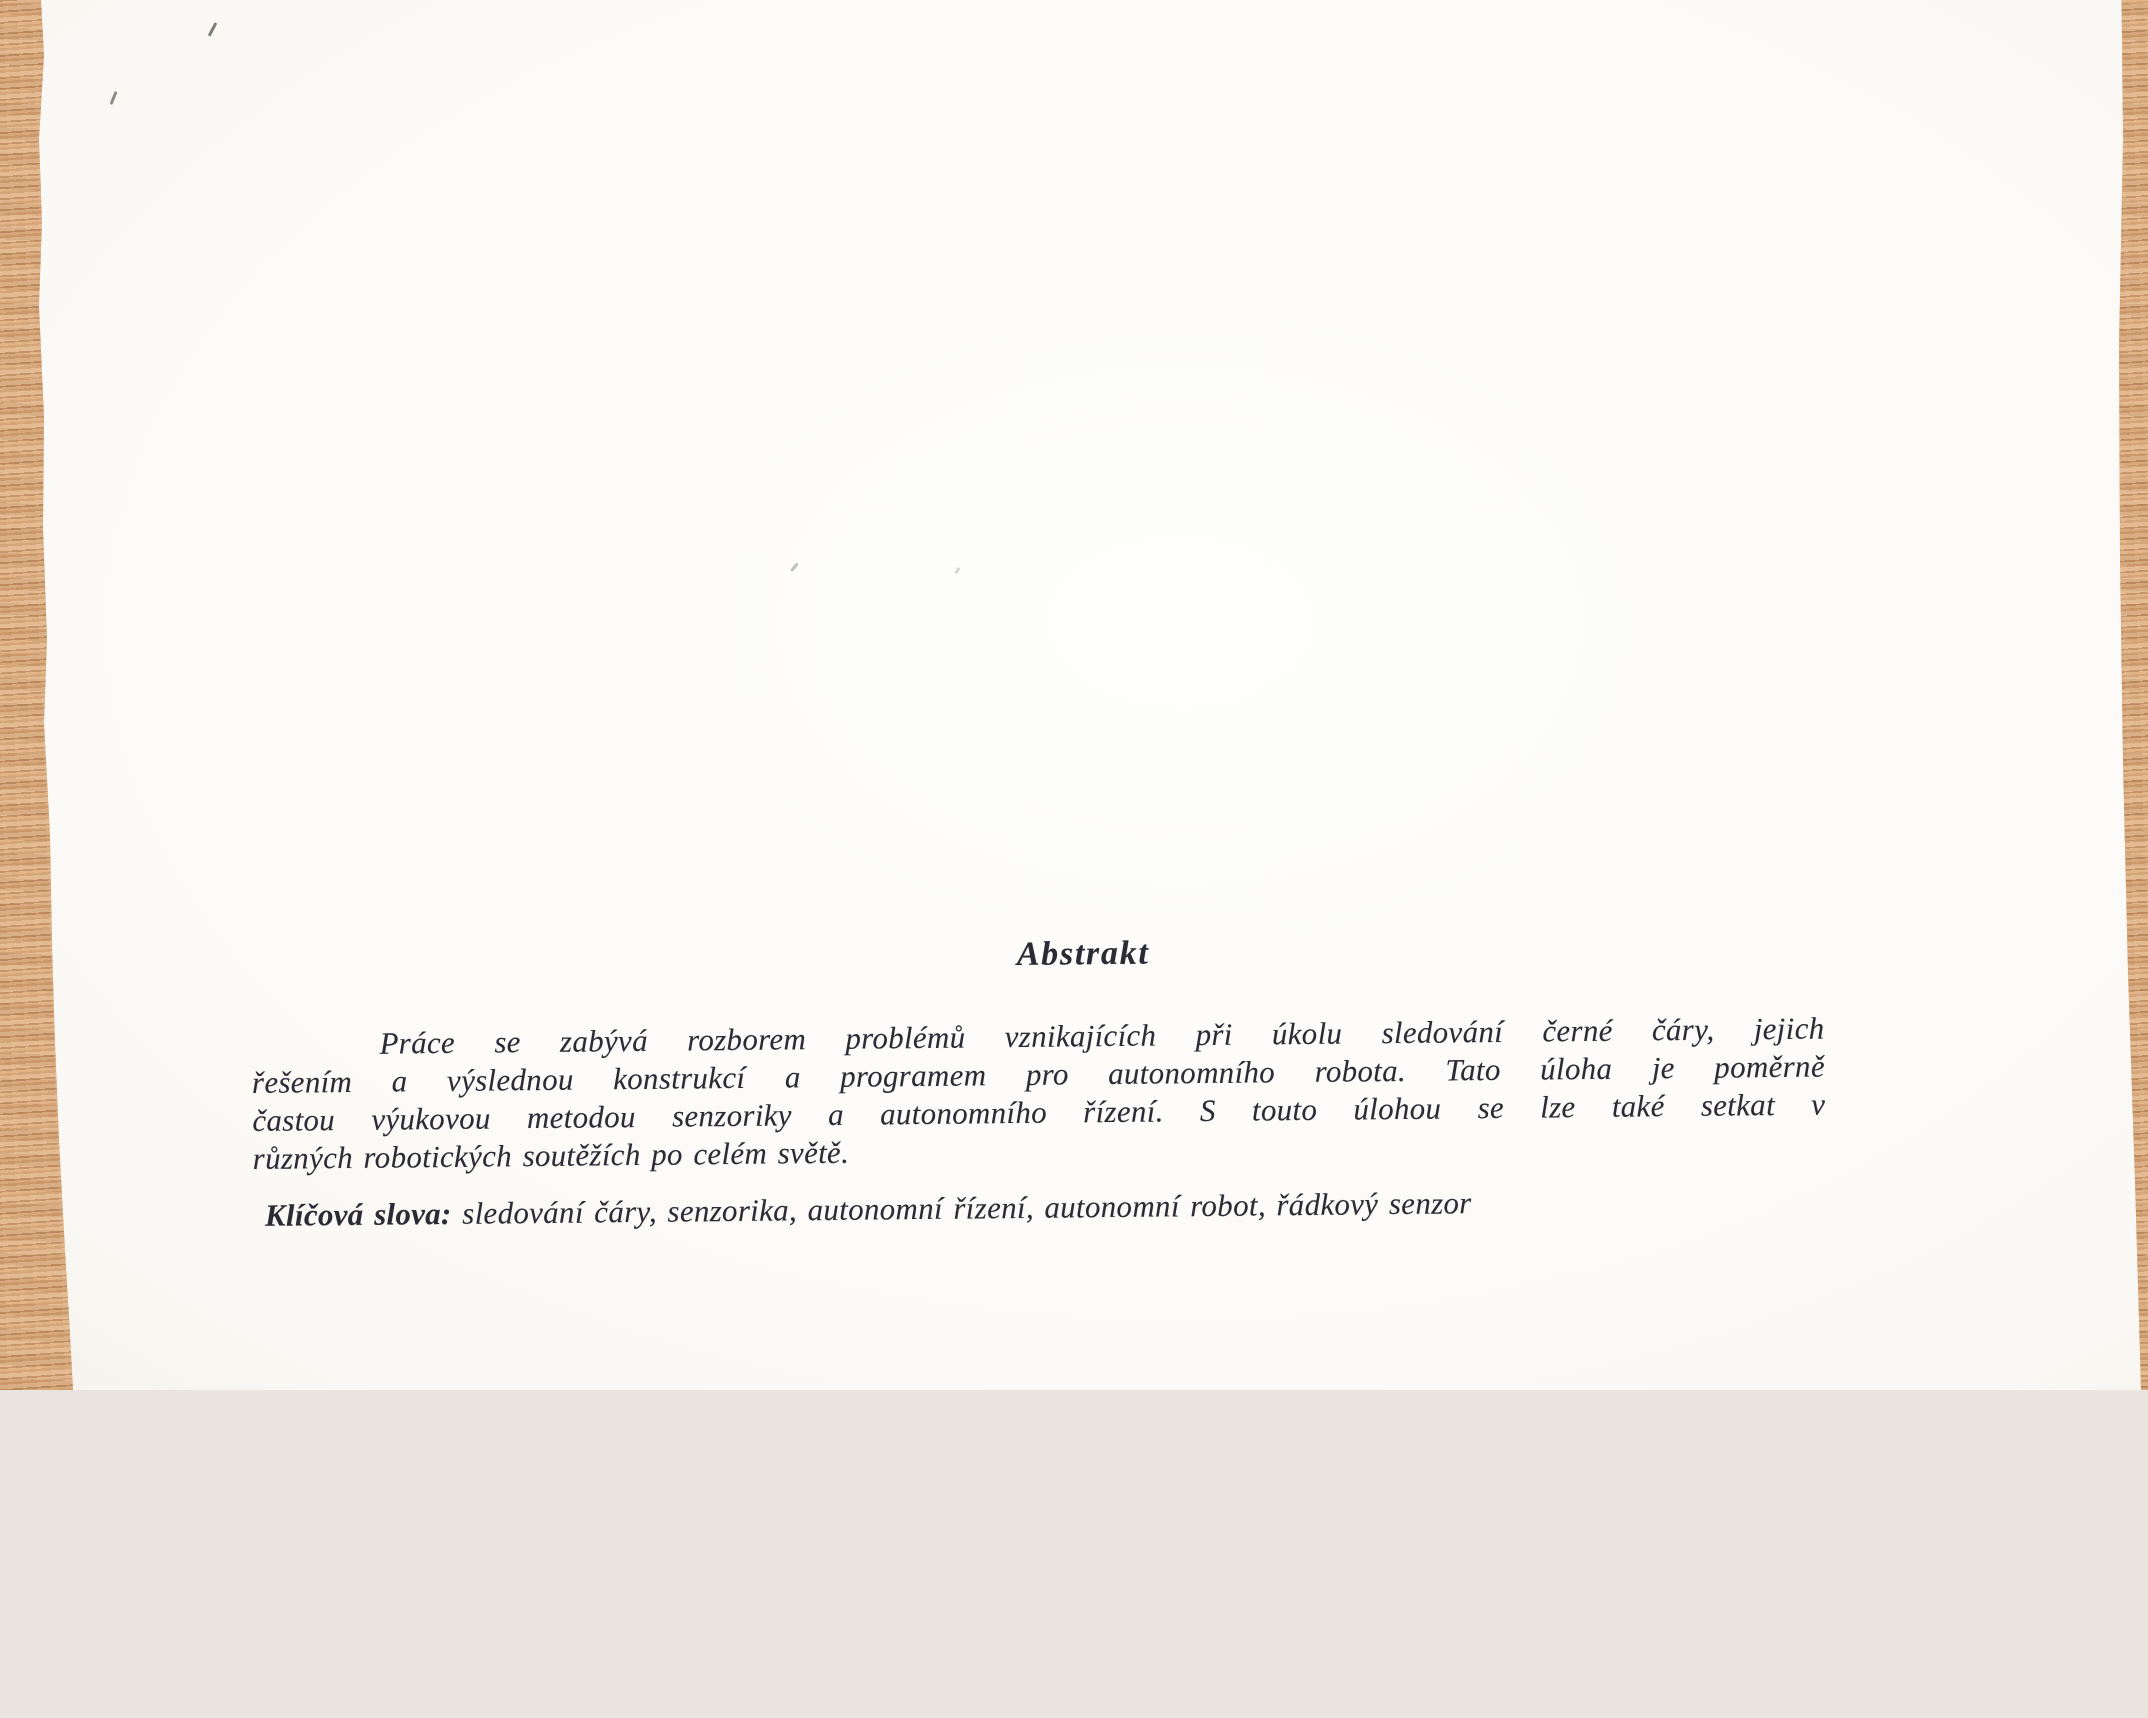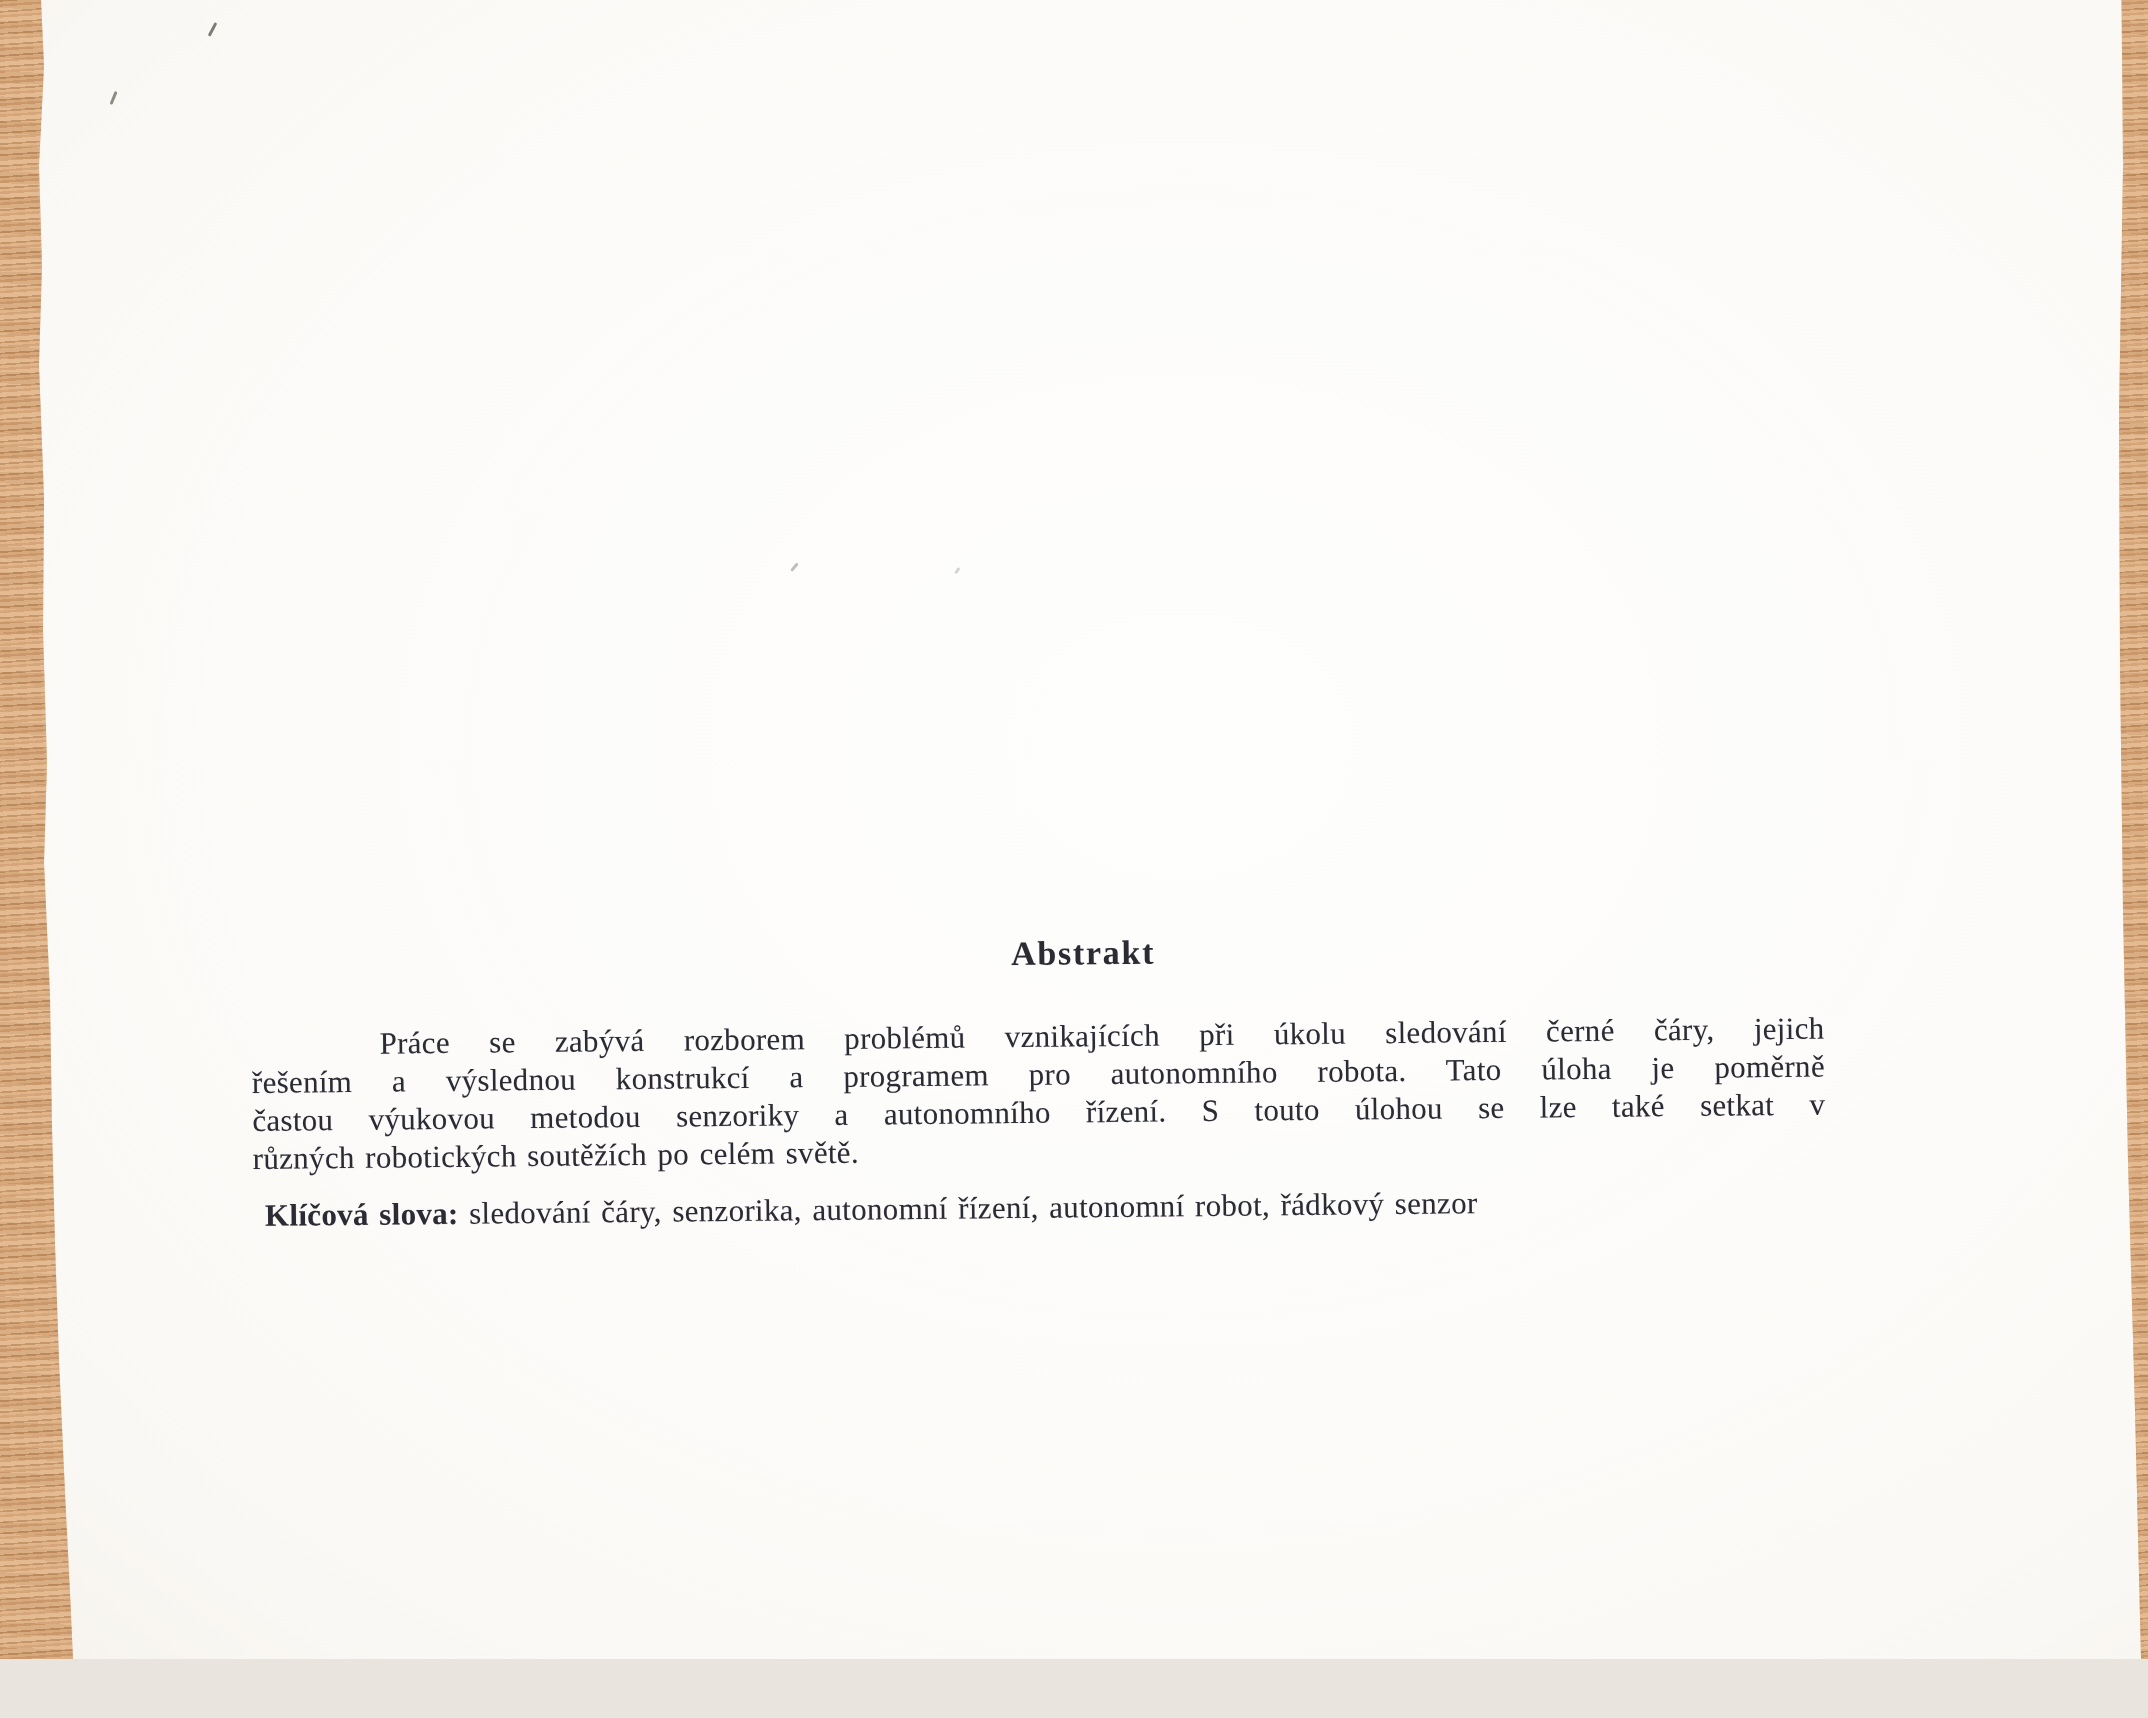--- a/index.html
+++ b/index.html
@@ -4,23 +4,24 @@
 <style>
   html, body {
     margin: 0;
     padding: 0;
     background: #e9e5de;
     font-family: "Liberation Serif", "DejaVu Serif", serif;
   }
   #scan {
     position: relative;
     width: 2148px;
-    height: 1659px;
+    height: 1390px;
     overflow: hidden;
     background: #fcfbf9;
+    font-style: italic;
   }
   
   .paper {
     position: absolute;
     inset: 0;
     background:
       radial-gradient(ellipse at 55% 45%, #fefefd 0%, #fcfbf9 55%, #faf8f4 85%, #f6f3ee 100%);
   }
   
   .wood {

